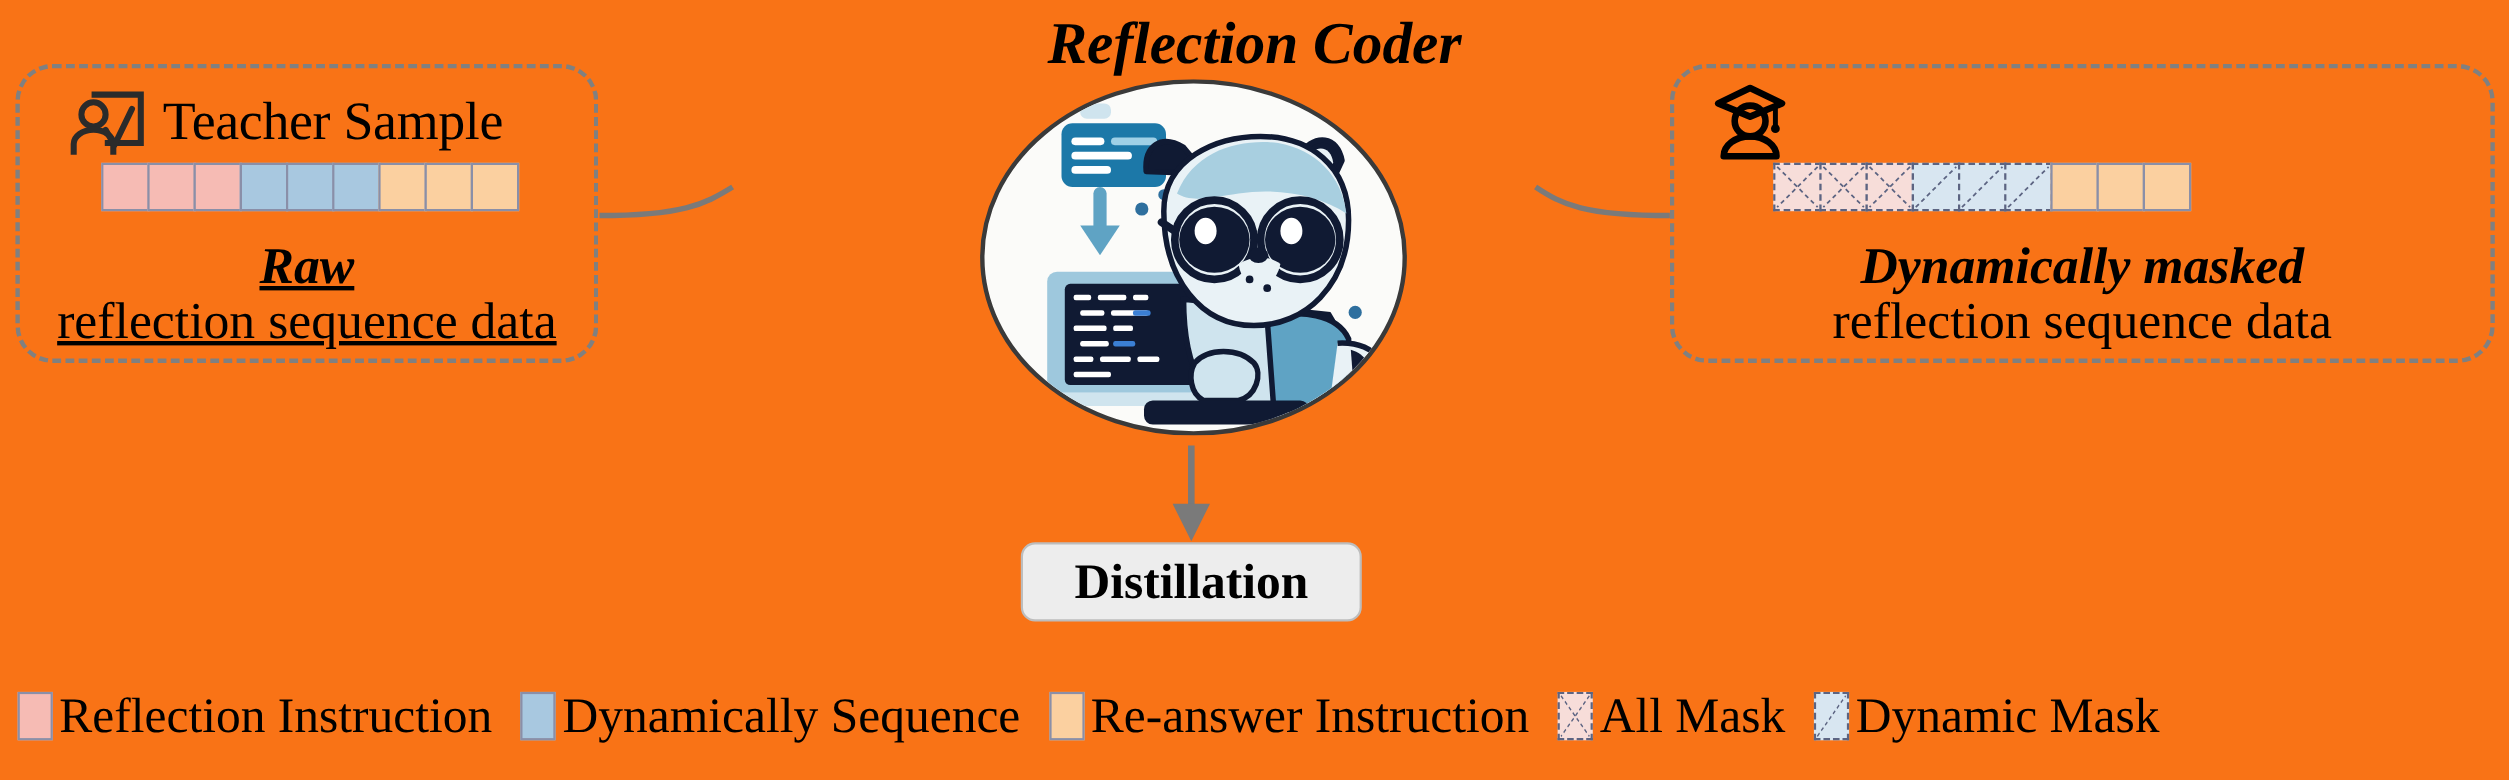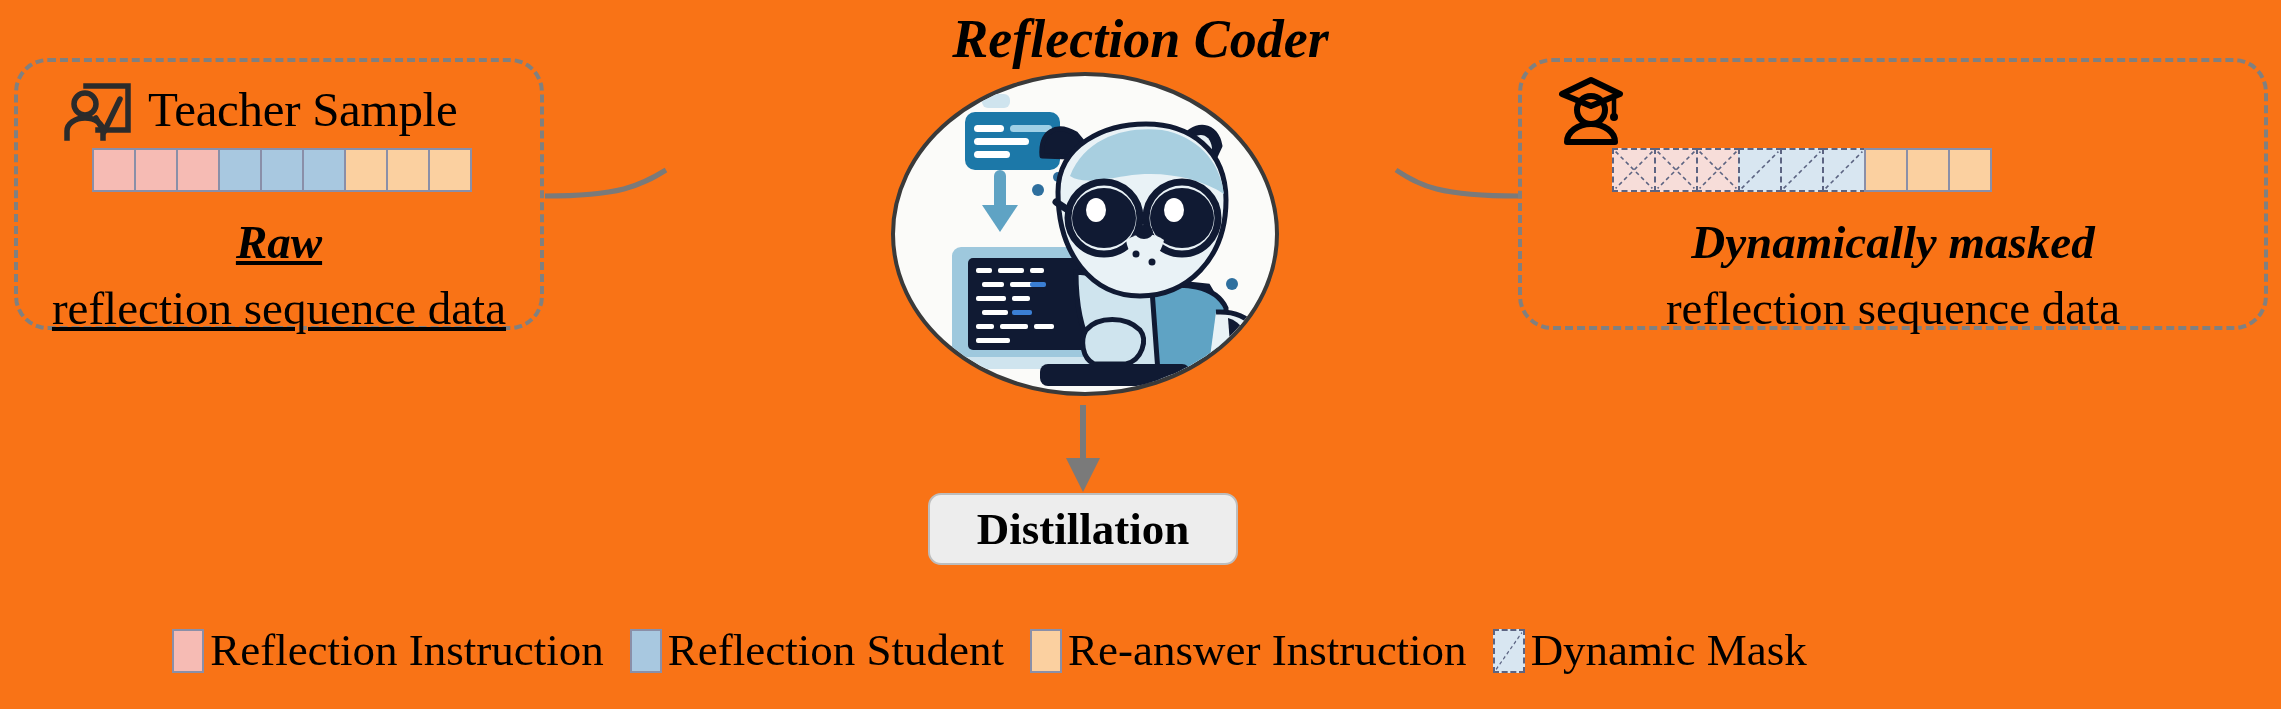--- a/index.html
+++ b/index.html
@@ -52,21 +52,21 @@
   
   .caption{
     position:absolute;
     text-align:center;
     color:#000;
     line-height:1.06;
   }
   #cap-teacher{left:14px;top:218px;width:530px;text-decoration:underline;}
   #cap-student{left:1518px;top:218px;width:750px;}
   .cap-em{font-size:47px;font-weight:bold;font-style:italic;display:block;}
-  .cap-sub{font-size:47px;display:block;margin-top:16px;}
+  .cap-sub{font-size:47px;display:block;margin-top:0;}
 
   
   #center-title{
     position:absolute;left:0;top:8px;width:2281px;
     text-align:center;
     font-size:54px;font-weight:bold;font-style:italic;color:#000;
   }
 
   
   #mascot{
@@ -288,25 +288,34 @@
     <span>Distillation</span>
   </div>
 
   <div id="legend">
       <div class="legend-item">
         <span class="swatch" style="background: rgb(246, 187, 180);"></span>
         <span class="legend-label">Reflection Instruction</span>
       </div>
       <div class="legend-item">
         <span class="swatch" style="background: rgb(168, 200, 224);"></span>
-        <span class="legend-label">Reflection Student</span>
+        <span class="legend-label">Dynamically Sequence</span>
       </div>
       <div class="legend-item">
         <span class="swatch" style="background: rgb(251, 208, 160);"></span>
         <span class="legend-label">Re-answer Instruction</span>
+      </div>
+      <div class="legend-item">
+        <span class="swatch masked" style="background: rgb(247, 221, 217);">
+          <svg viewBox="0 0 100 100" preserveAspectRatio="none">
+            <line x1="4" y1="4" x2="96" y2="96" stroke="#5c6482" stroke-width="4" stroke-dasharray="10 8"></line>
+            <line x1="96" y1="4" x2="4" y2="96" stroke="#5c6482" stroke-width="4" stroke-dasharray="10 8"></line>
+          </svg>
+        </span>
+        <span class="legend-label">All Mask</span>
       </div>
       <div class="legend-item">
         <span class="swatch masked" style="background: rgb(216, 230, 241);">
           <svg viewBox="0 0 100 100" preserveAspectRatio="none">
             <line x1="4" y1="96" x2="96" y2="4" stroke="#5c6482" stroke-width="4" stroke-dasharray="10 8"></line>
           </svg>
         </span>
         <span class="legend-label">Dynamic Mask</span>
       </div>
     </div>

